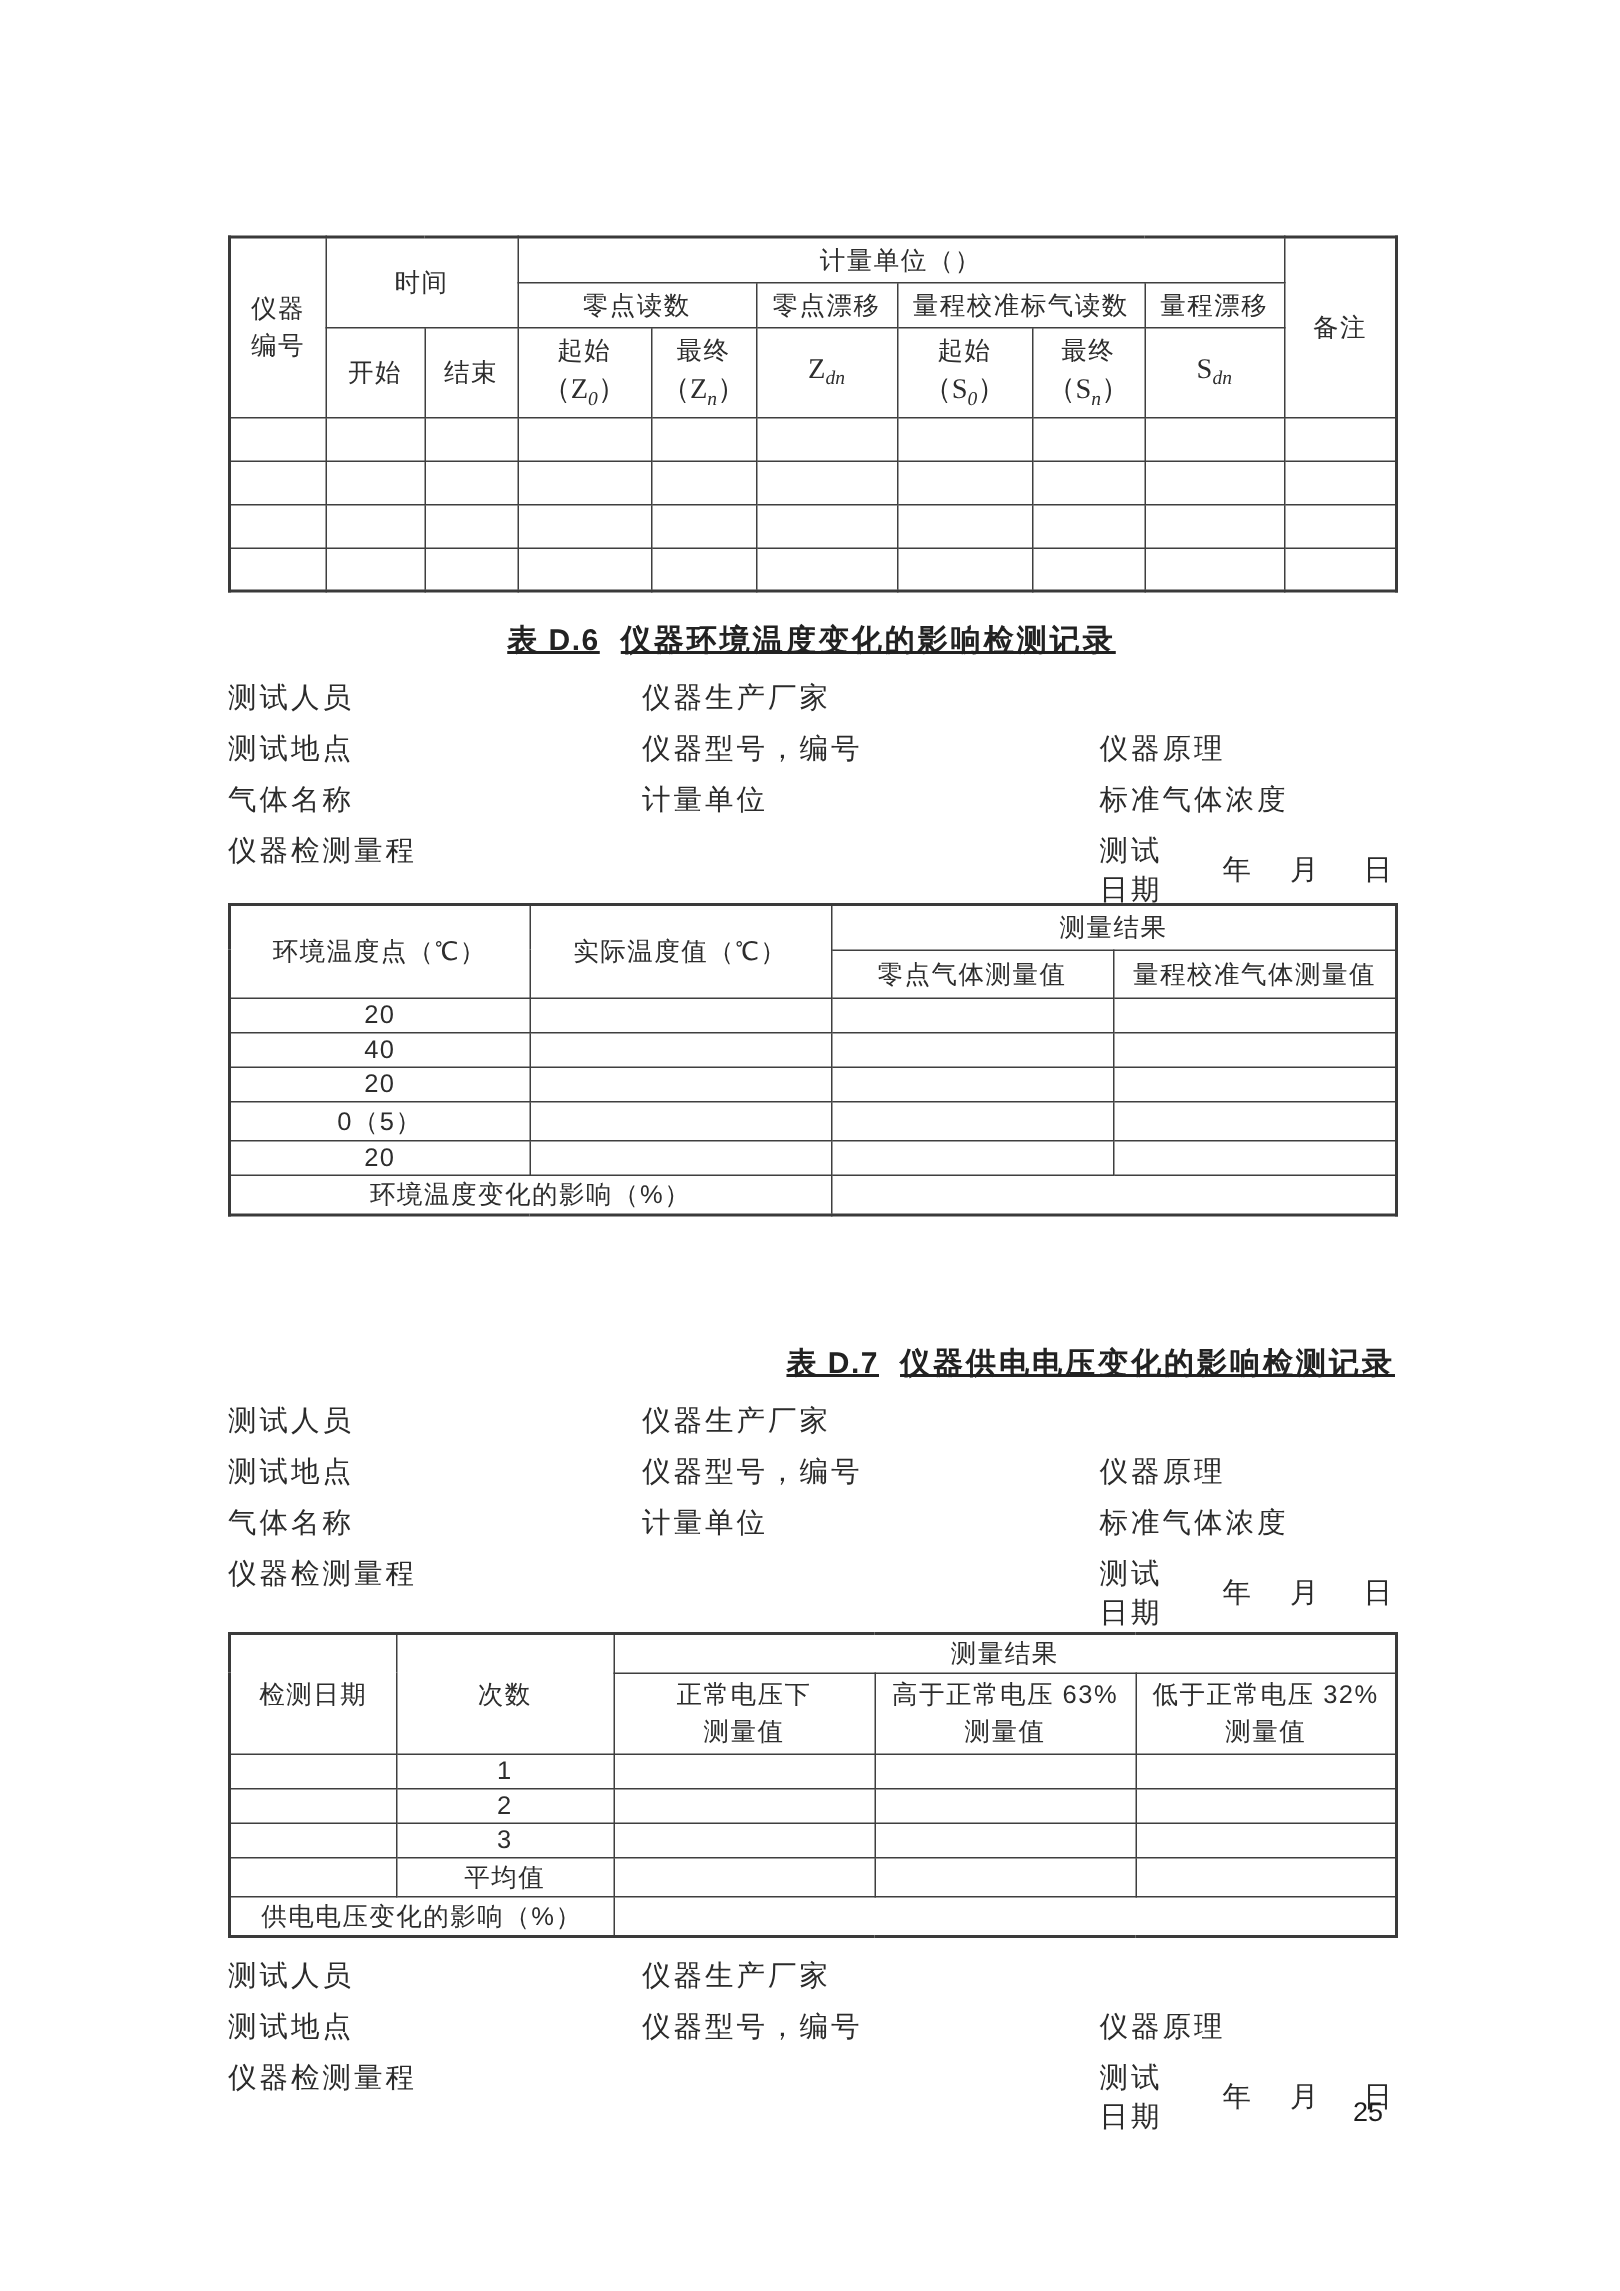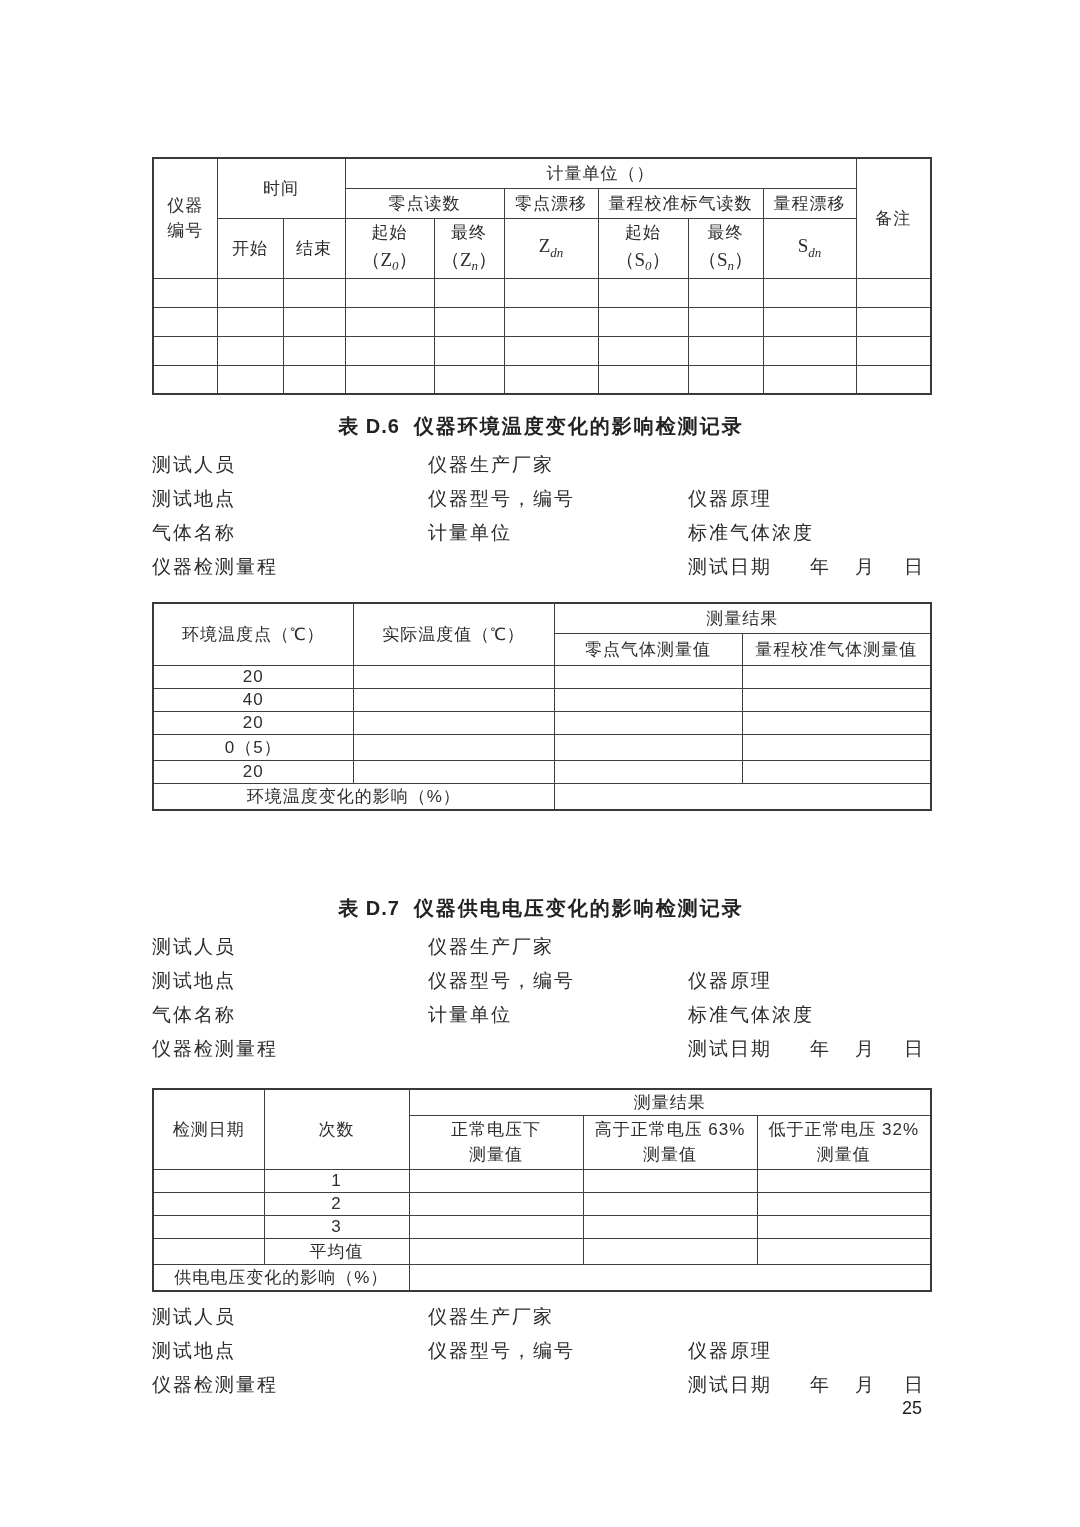--- a/index.html
+++ b/index.html
@@ -37,31 +37,32 @@
   tr.r20 { height:20px; }
   tr.r26 { height:26px;padding-left:40px; }
   .two-line div { line-height:1.5; }
   .sym { font-family:"Liberation Serif", serif; font-size:19px; letter-spacing:0; }
   .sym sub { font-size:13px; font-style:italic; letter-spacing:0;margin-top:12px; }
   
   .section-title {
     width:778px; text-align:center;
     font-weight:700; font-size:20px; letter-spacing:1px;
     color:#222;
+    text-decoration:underline;
   }
   .section-title .ttxt { margin-left:14px; letter-spacing:2px; }
   .mt-d6-title { margin-top:18px; }
-  .mt-d7-title { margin-top:84px; }
+  .mt-d7-title { margin-top:84px;text-align:right; }
   .mt-d8-title { margin-top:24px; }
   
   .form { width:778px; margin-top:12px; }
   .form-row { display:flex; align-items:flex-start; height:34px; font-size:19px; letter-spacing:2px; color:#2b2b2b; }
   .slot1 { width:276px; }
   .slot2 { width:260px; }
-  .slot3 { flex:1; display:flex; align-items:center; }
+  .slot3 { flex:1; display:flex; align-items:center;margin-left:45px; }
   .gap-y { margin-left:38px; }
   .gap-m { margin-left:24px; }
   .gap-d { margin-left:28px; }
   .mt-tbl-d6 { margin-top:14px; }
   .mt-tbl-d7 { margin-top:18px; }
   
   .page-number {
     position:absolute; top:1398px; right:158px;
     font-size:18px; color:#1e1e1e;
   }

